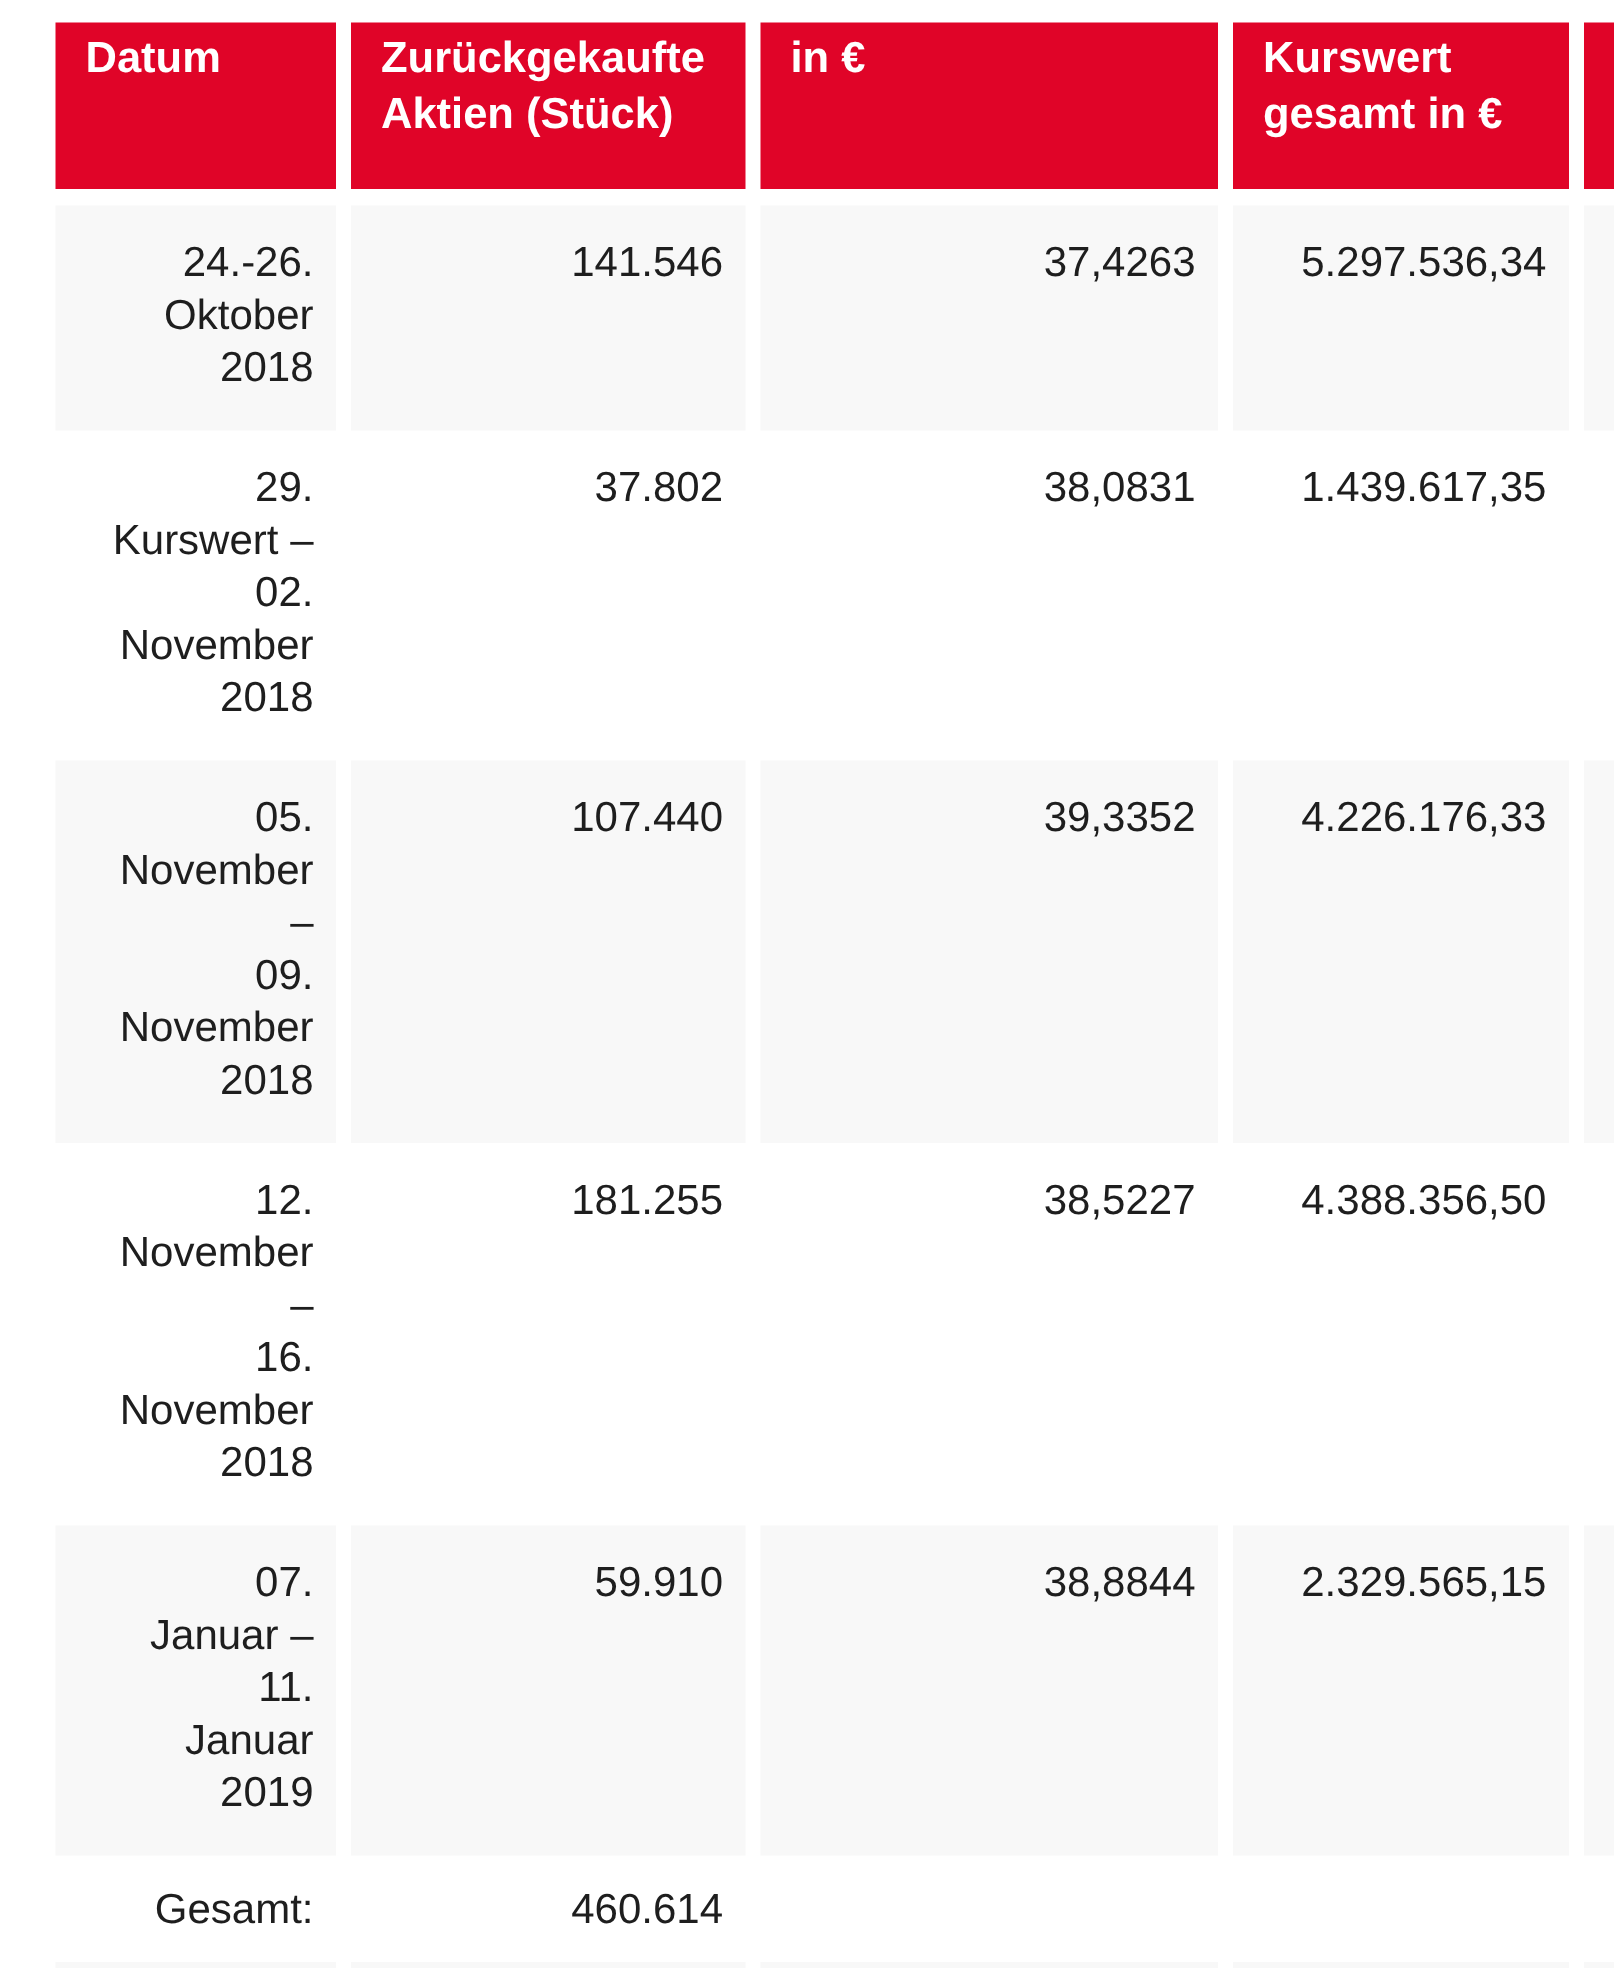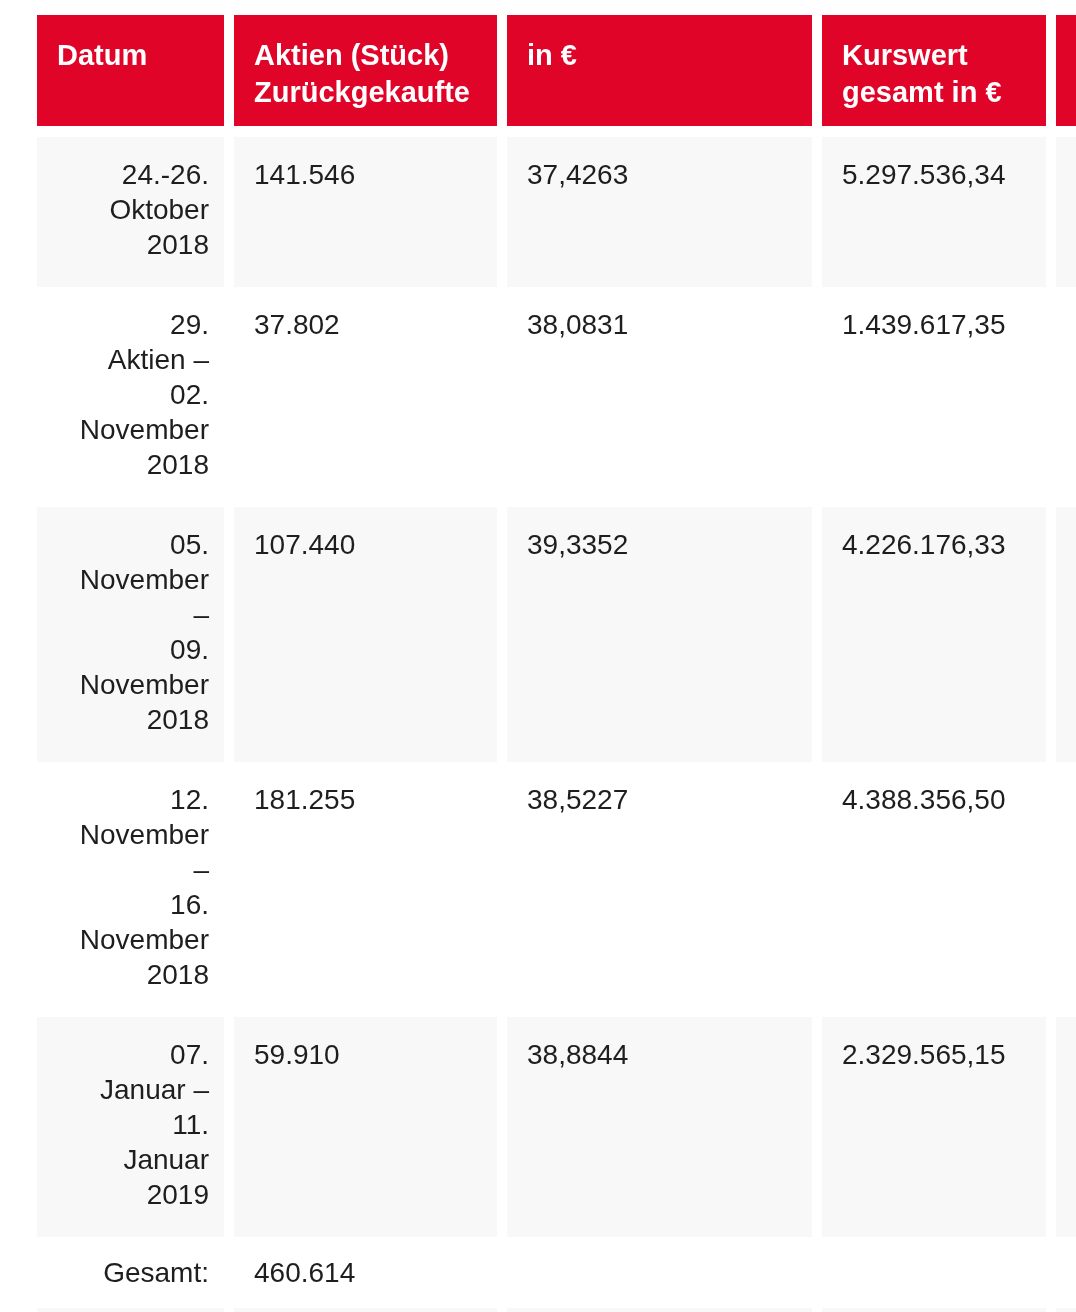--- a/index.html
+++ b/index.html
@@ -28,37 +28,37 @@
   }
   .grid-row.header-row {
     margin-bottom: 11px;
   }
   .header-cell {
     background: var(--header-bg, #e00428);
     color: var(--header-text, #ffffff);
     font-size: 29px;
     line-height: 37px;
     font-weight: bold;
-    padding: 22px 16px 0 20px;
+    padding: 6px 16px 0 20px;
     min-height: 111px;
     box-sizing: border-box;
   }
   .body-cell {
     font-size: 28px;
     line-height: 35px;
     padding: 20px 15px 25px 20px;
     box-sizing: border-box;
     background: transparent;
     text-align: right;
   }
   .row.shaded .body-cell {
     background: var(--shaded-bg, #f8f8f8);
   }
   .body-cell.num {
-    text-align: left;
+    text-align: right;
   }
   .row.total-row .body-cell {
     padding-top: 18px;
     padding-bottom: 18px;
     background: transparent;
   }
   .row.sliver-row .body-cell {
     height: 40px;
     padding: 0;
     background: var(--shaded-bg, #f8f8f8);
@@ -66,22 +66,22 @@
 </style>
 </head>
 <body style="background: rgb(255, 255, 255);">
 
 <div class="table-wrap">
   <div class="grid-row header-row" id="header-row">
       <div class="header-cell">
         <div class="cell-line">Datum</div>
       </div>
       <div class="header-cell">
+        <div class="cell-line">Zurückgekaufte</div>
         <div class="cell-line">Aktien (Stück)</div>
-        <div class="cell-line">Zurückgekaufte</div>
       </div>
       <div class="header-cell">
         <div class="cell-line">in €</div>
       </div>
       <div class="header-cell">
         <div class="cell-line">Kurswert</div>
         <div class="cell-line">gesamt in €</div>
       </div>
       <div class="header-cell"></div>
     </div>
@@ -93,21 +93,21 @@
           <div class="cell-line">2018</div>
         </div>
         <div class="body-cell num">141.546</div>
         <div class="body-cell num">37,4263</div>
         <div class="body-cell num">5.297.536,34</div>
         <div class="body-cell"></div>
       </div>
       <div class="grid-row row">
         <div class="body-cell date">
           <div class="cell-line">29.</div>
-          <div class="cell-line">Aktien –</div>
+          <div class="cell-line">Kurswert –</div>
           <div class="cell-line">02.</div>
           <div class="cell-line">November</div>
           <div class="cell-line">2018</div>
         </div>
         <div class="body-cell num">37.802</div>
         <div class="body-cell num">38,0831</div>
         <div class="body-cell num">1.439.617,35</div>
         <div class="body-cell"></div>
       </div>
       <div class="grid-row row shaded">

